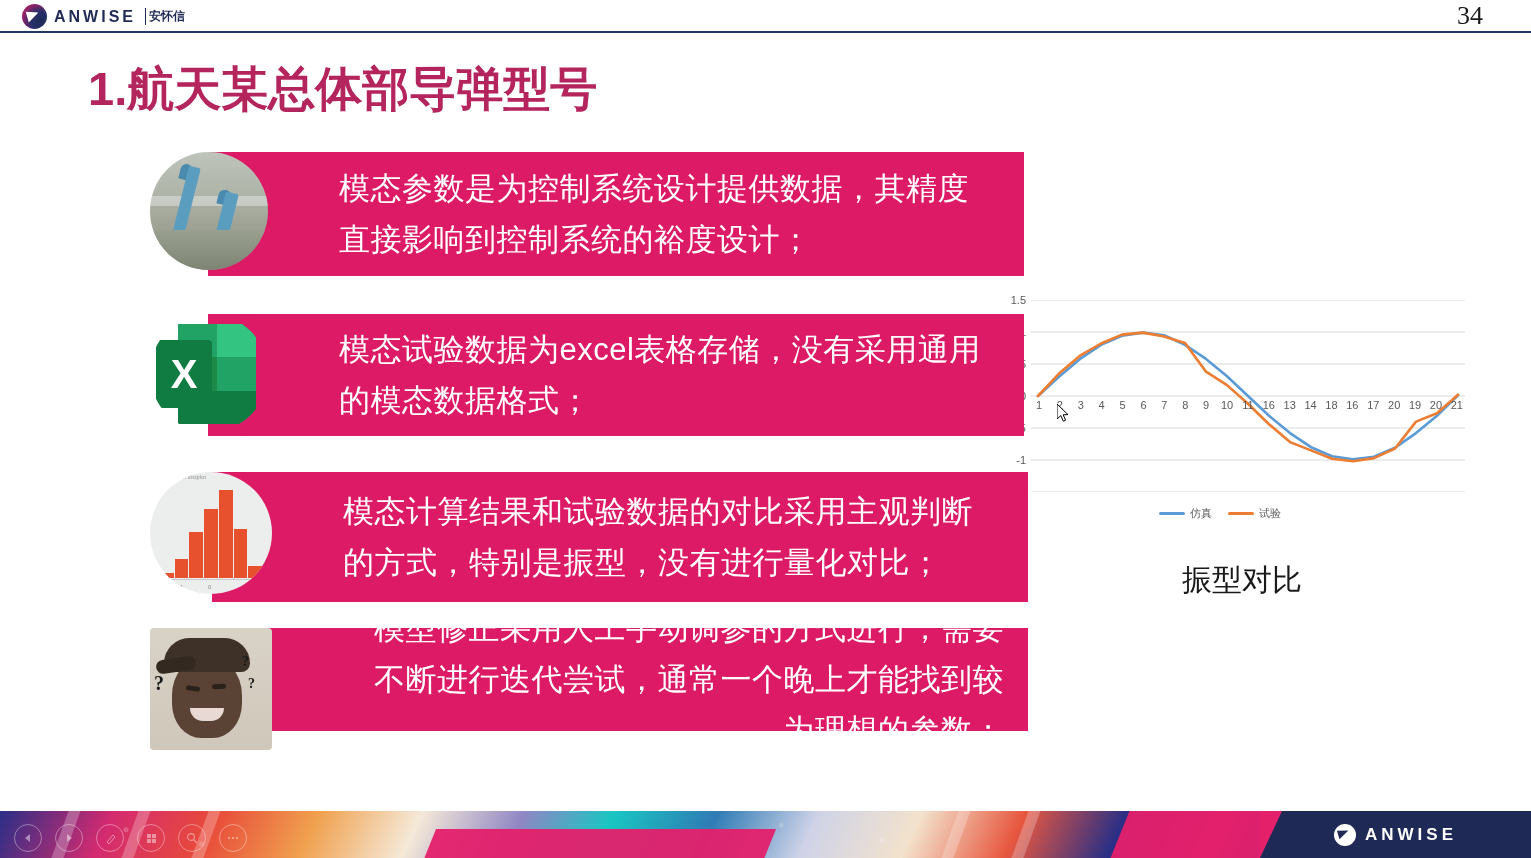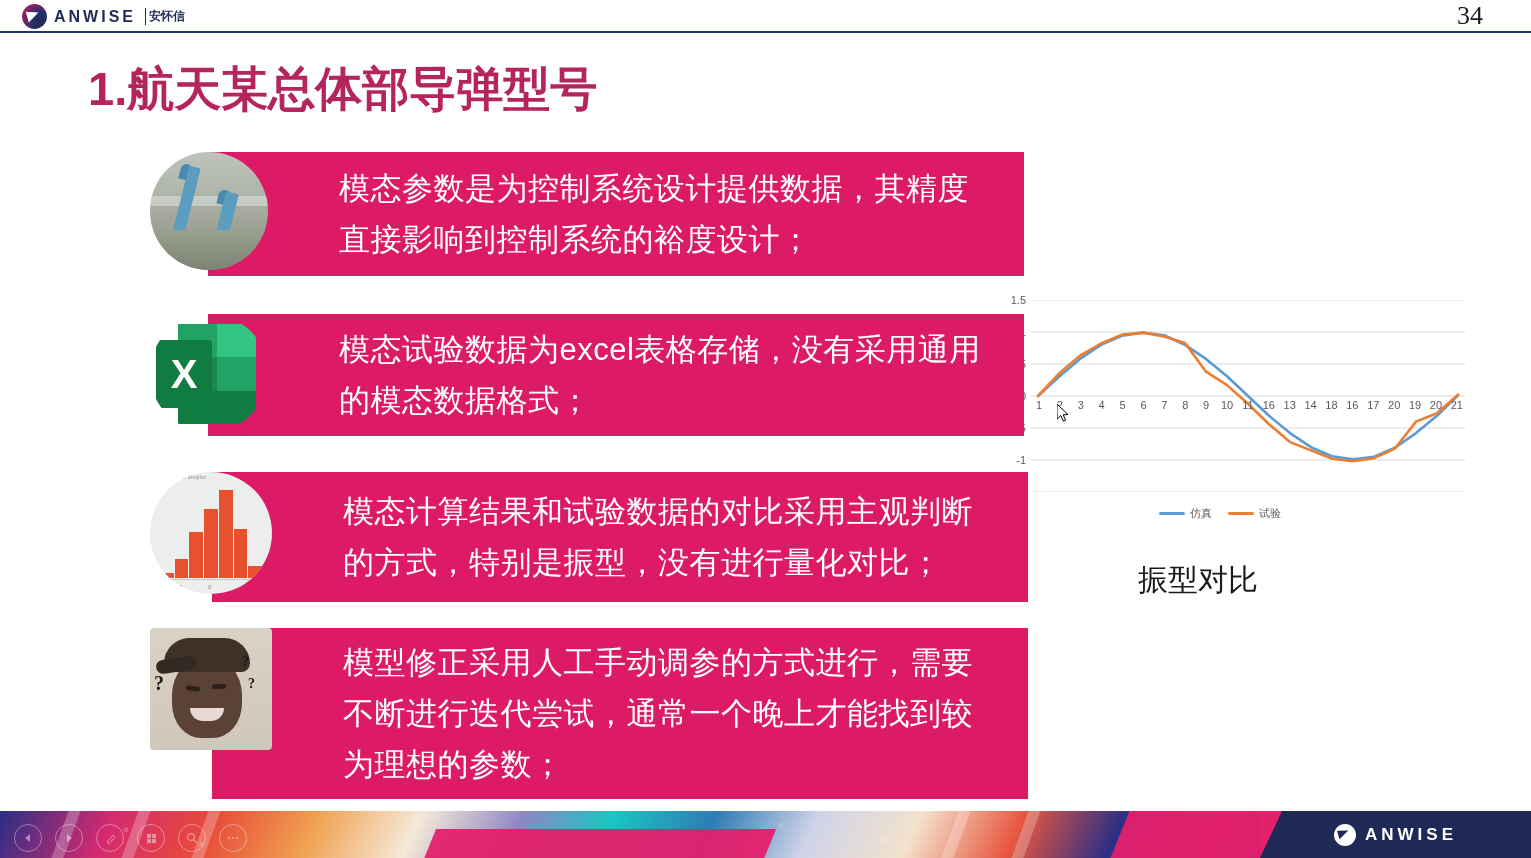--- a/index.html
+++ b/index.html
@@ -87,21 +87,21 @@
     z-index:1;
   }
   .pill-txt{
     font-size:31px;line-height:1.65;
     letter-spacing:0.5px;
     margin-left:45px;
   }
   .b1 .pill{width:815px;height:124px;}
   .b2 .pill{width:815px;height:122px;}
   .b3 .pill{width:815px;height:130px;}
-  .b4 .pill{width:815px;height:171px;}
+  .b4 .pill{width:815px;height:103px;text-align:right;}
   .pill::after{
     content:"";position:absolute;right:-1px;top:0;
     width:0;height:0;border:none;
   }
   
   .pill .notch{
     position:absolute;left:-1px;top:0;height:100%;width:66px;
     background:#dd1a66;
     clip-path:ellipse(66px 60% at 0% 50%);
     z-index:0;
@@ -222,21 +222,21 @@
   }
   .xlabels span{width:16px;text-align:center;}
   .legend{
     position:absolute;left:0;top:244px;width:100%;
     display:flex;justify-content:center;gap:16px;align-items:center;
     font-size:11px;color:#595959;
   }
   .legend .li{display:flex;align-items:center;gap:5px;}
   .legend .sw{width:26px;height:3px;border-radius:2px;}
   .caption{
-    position:absolute;left:968px;top:560px;width:460px;text-align:center;
+    position:absolute;left:1012px;top:560px;width:460px;text-align:center;
     font-size:30px;color:#1a1a1a;
   }
   .cursor{
     position:absolute;left:1057px;top:404px;width:14px;height:20px;
     pointer-events:none;
   }
 
   
   .footer{
     position:absolute;left:0;bottom:0;width:1531px;height:47px;

